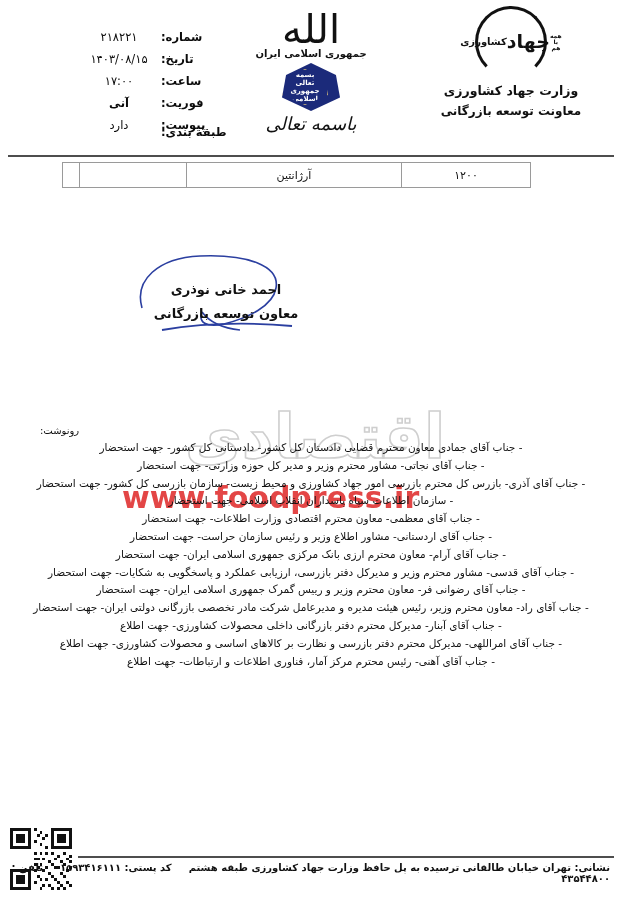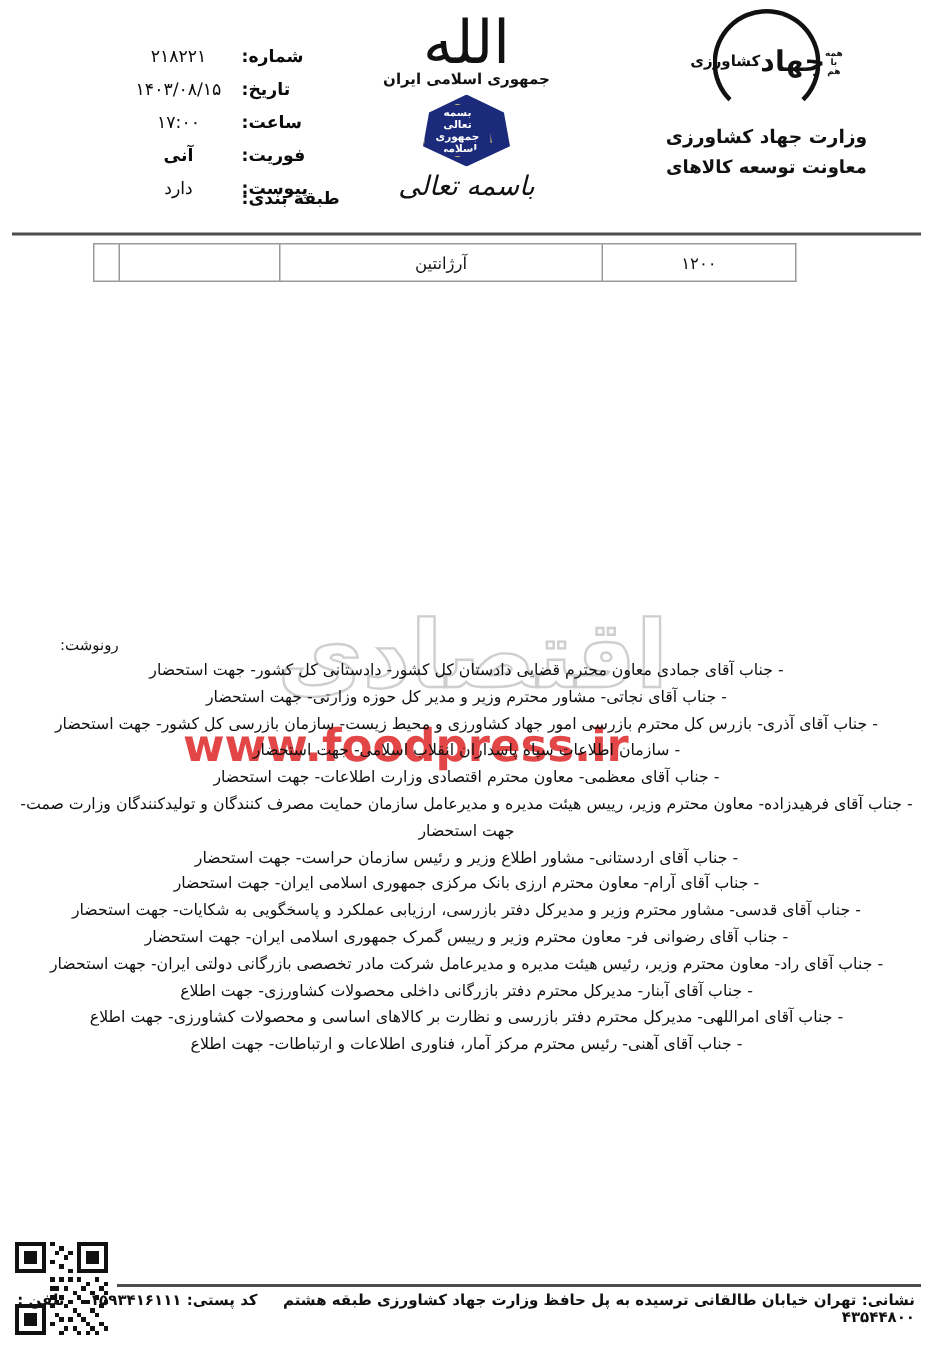--- a/index.html
+++ b/index.html
@@ -354,49 +354,57 @@
     <div class="ministry-block">
       <div class="ministry-logo">
         <div class="ring"></div>
         <div class="inner">
           <span class="logo-top">همه با هم</span>
           <span class="logo-main">جهاد</span>
           <span class="logo-sub">کشاورزی</span>
         </div>
       </div>
       <div class="ministry-name">وزارت جهاد کشاورزی</div>
-      <div class="ministry-dept">معاونت توسعه کالاهای</div>
+      <div class="ministry-dept">معاونت توسعه بازرگانی</div>
     </div>
   </div>
 
   <div class="hrule" id="rule-top"></div>
 
   <table id="info-table">
     <tbody>
       <tr>
         <td style="width:124px">۱۲۰۰</td>
         <td style="width:210px">آرژانتین</td>
         <td style="width:102px"></td>
         <td style="width:12px"></td>
       </tr>
     </tbody>
   </table>
 
+  <div id="signature">
+    <svg class="sig-ink" viewBox="0 0 210 105">
+      <path d="M14 58 C6 30, 30 8, 72 6 C120 4, 152 16, 148 38 C145 56, 120 68, 96 74 C78 78, 70 72, 74 62" fill="none" stroke="#2b3fa0" stroke-width="1.6"></path>
+      <path d="M74 62 C80 70, 92 78, 112 80" fill="none" stroke="#2b3fa0" stroke-width="1.6"></path>
+      <path d="M34 80 C70 74, 118 72, 164 76" fill="none" stroke="#2b3fa0" stroke-width="1.8"></path>
+    </svg>
+    <div class="sig-name">احمد خانی نوذری</div>
+    <div class="sig-title">معاون توسعه بازرگانی</div>
+  </div>
 
   <div id="watermark-fa">اقتصادی</div>
   <div id="watermark-url">www.foodpress.ir</div>
 
   <div id="cc-block">
     <div id="cc-title">رونوشت:</div>
     <div class="cc-item">- جناب آقای جمادی معاون محترم قضایی دادستان کل کشور- دادستانی کل کشور- جهت استحضار</div>
     <div class="cc-item">- جناب آقای نجاتی- مشاور محترم وزیر و مدیر کل حوزه وزارتی- جهت استحضار</div>
     <div class="cc-item">- جناب آقای آذری- بازرس کل محترم بازرسی امور جهاد کشاورزی و محیط زیست- سازمان بازرسی کل کشور- جهت استحضار</div>
     <div class="cc-item">- سازمان اطلاعات سپاه پاسداران انقلاب اسلامی- جهت استحضار</div>
     <div class="cc-item">- جناب آقای معظمی- معاون محترم اقتصادی وزارت اطلاعات- جهت استحضار</div>
-    <div class="cc-item">- جناب آقای فرهیدزاده- معاون محترم وزیر، رییس هیئت مدیره و مدیرعامل سازمان حمایت مصرف کنندگان و تولیدکنندگان وزارت صمت- جهت استحضار</div>
     <div class="cc-item">- جناب آقای اردستانی- مشاور اطلاع وزیر و رئیس سازمان حراست- جهت استحضار</div>
     <div class="cc-item">- جناب آقای آرام- معاون محترم ارزی بانک مرکزی جمهوری اسلامی ایران- جهت استحضار</div>
     <div class="cc-item">- جناب آقای قدسی- مشاور محترم وزیر و مدیرکل دفتر بازرسی، ارزیابی عملکرد و پاسخگویی به شکایات- جهت استحضار</div>
     <div class="cc-item">- جناب آقای رضوانی فر- معاون محترم وزیر و رییس گمرک جمهوری اسلامی ایران- جهت استحضار</div>
     <div class="cc-item">- جناب آقای راد- معاون محترم وزیر، رئیس هیئت مدیره و مدیرعامل شرکت مادر تخصصی بازرگانی دولتی ایران- جهت استحضار</div>
     <div class="cc-item">- جناب آقای آبنار- مدیرکل محترم دفتر بازرگانی داخلی محصولات کشاورزی- جهت اطلاع</div>
     <div class="cc-item">- جناب آقای امراللهی- مدیرکل محترم دفتر بازرسی و نظارت بر کالاهای اساسی و محصولات کشاورزی- جهت اطلاع</div>
     <div class="cc-item">- جناب آقای آهنی- رئیس محترم مرکز آمار، فناوری اطلاعات و ارتباطات- جهت اطلاع</div>
   </div>
 

